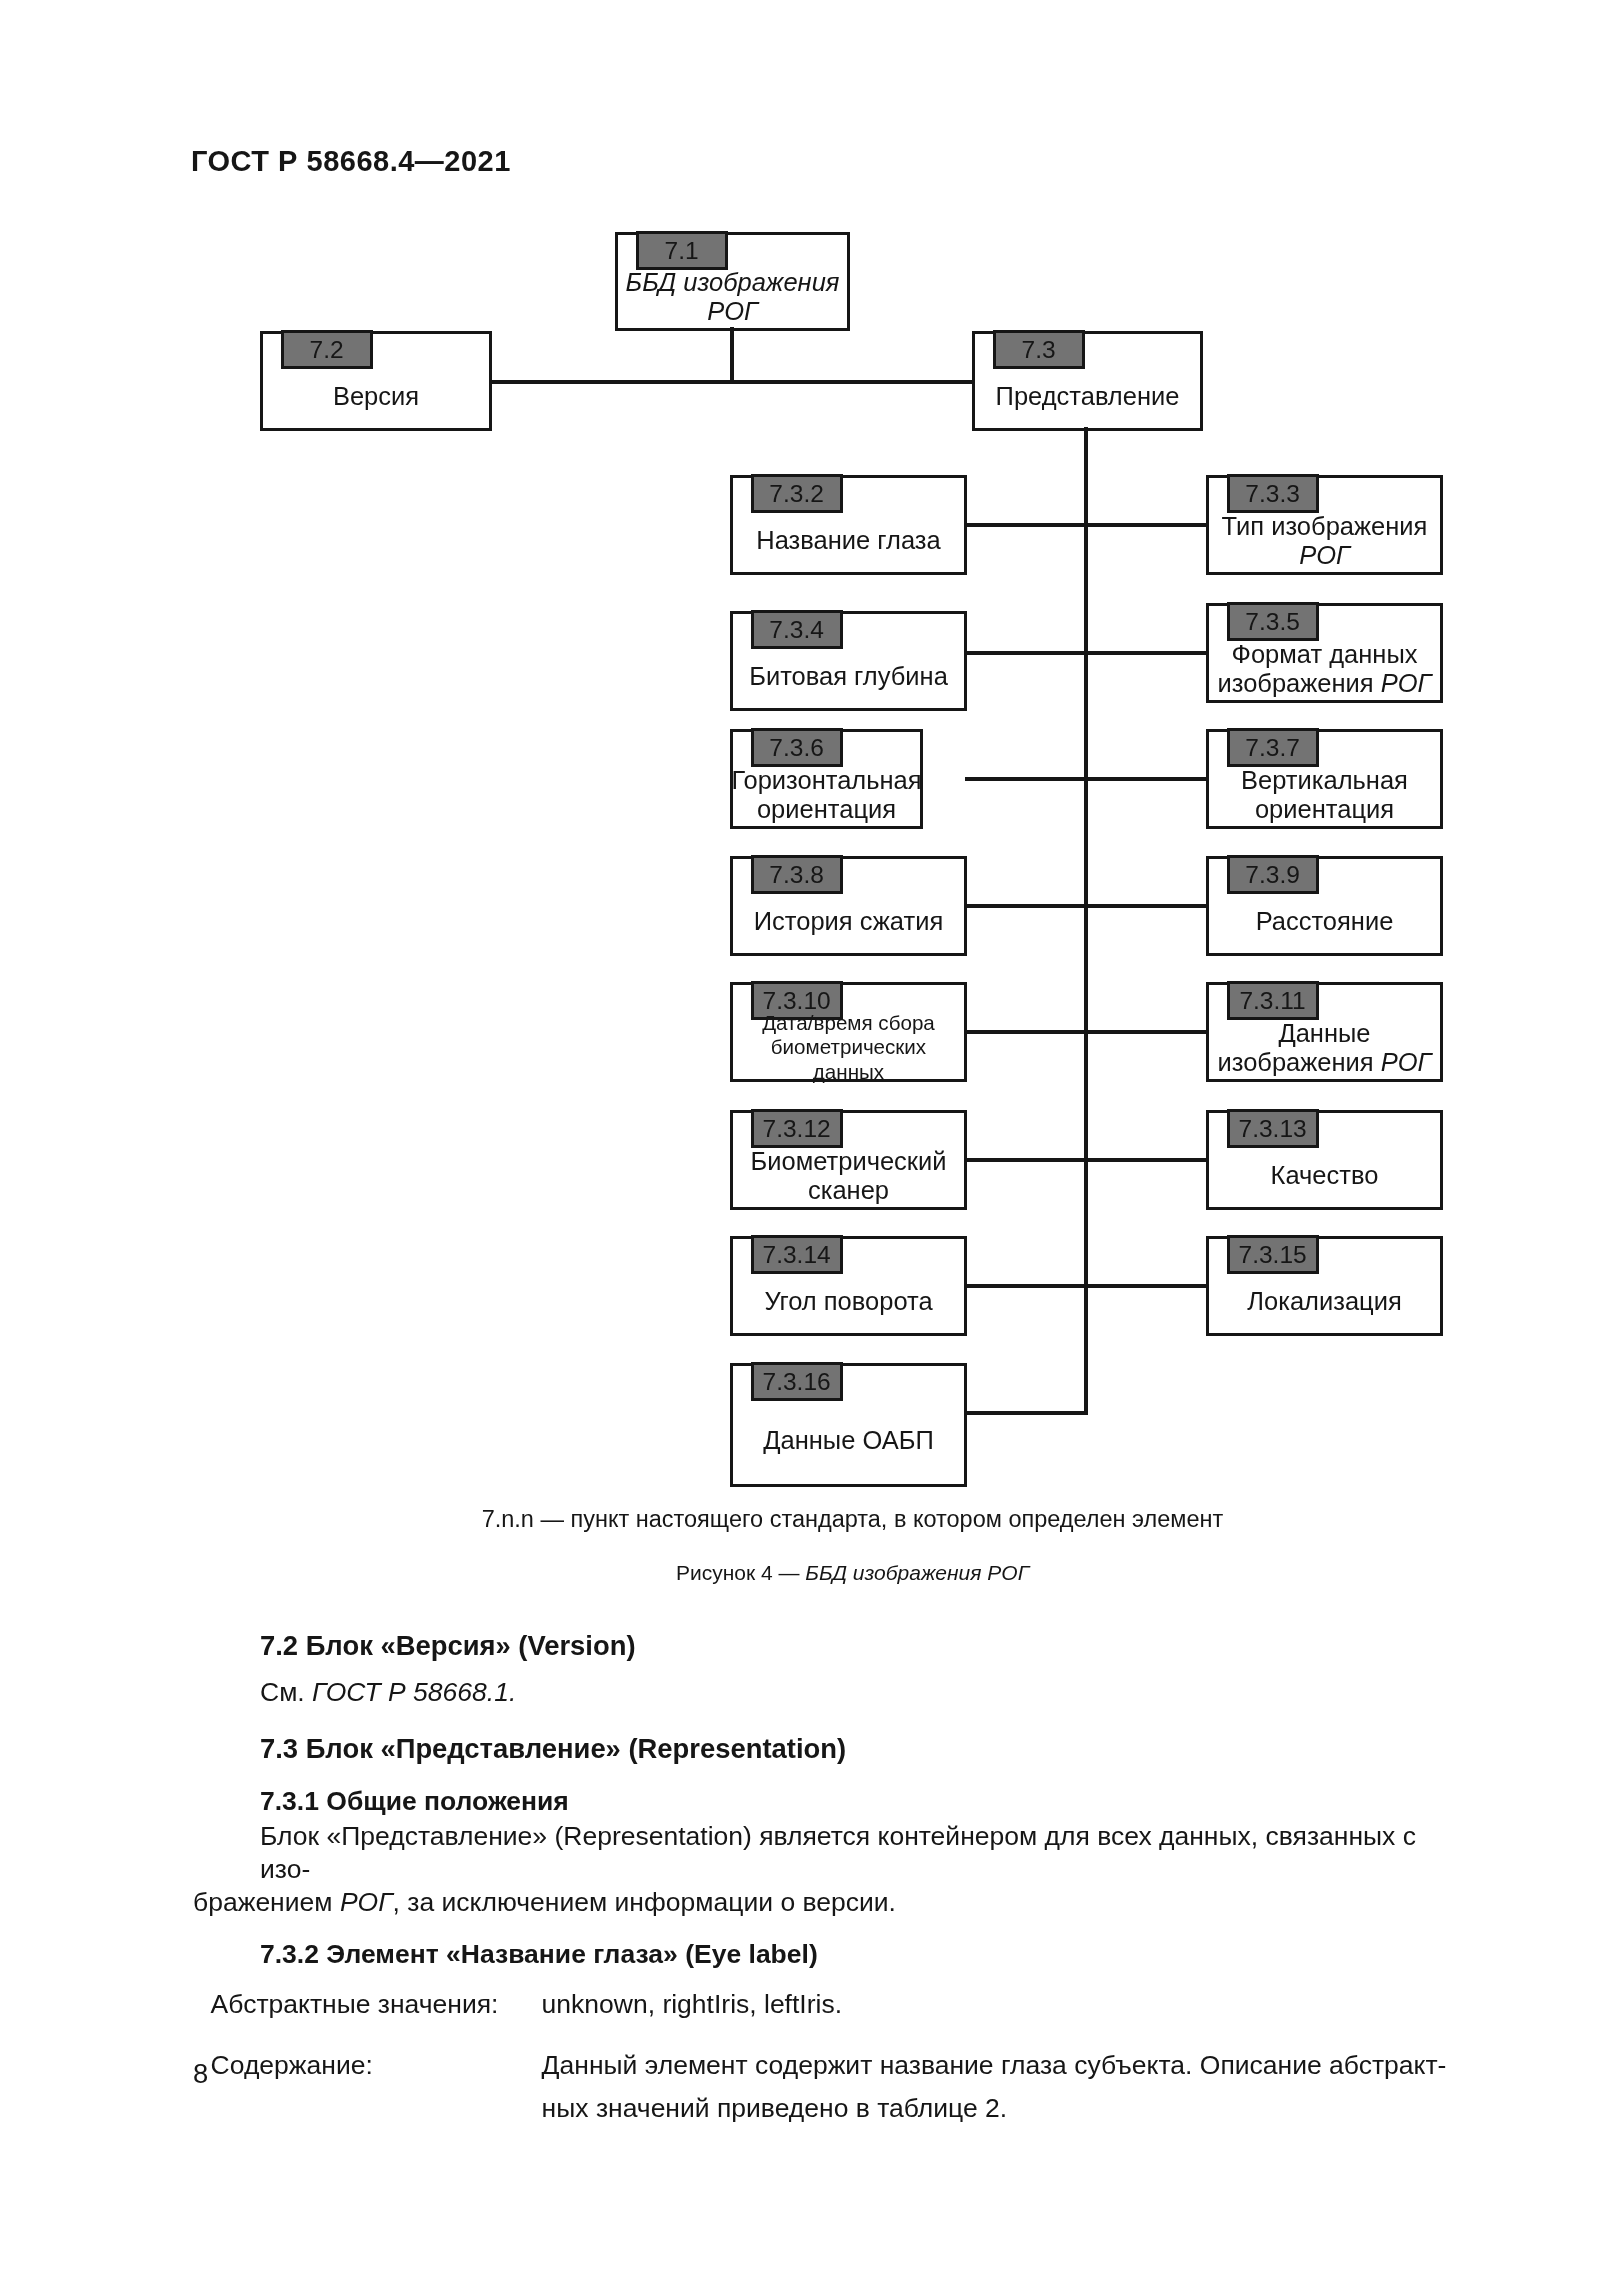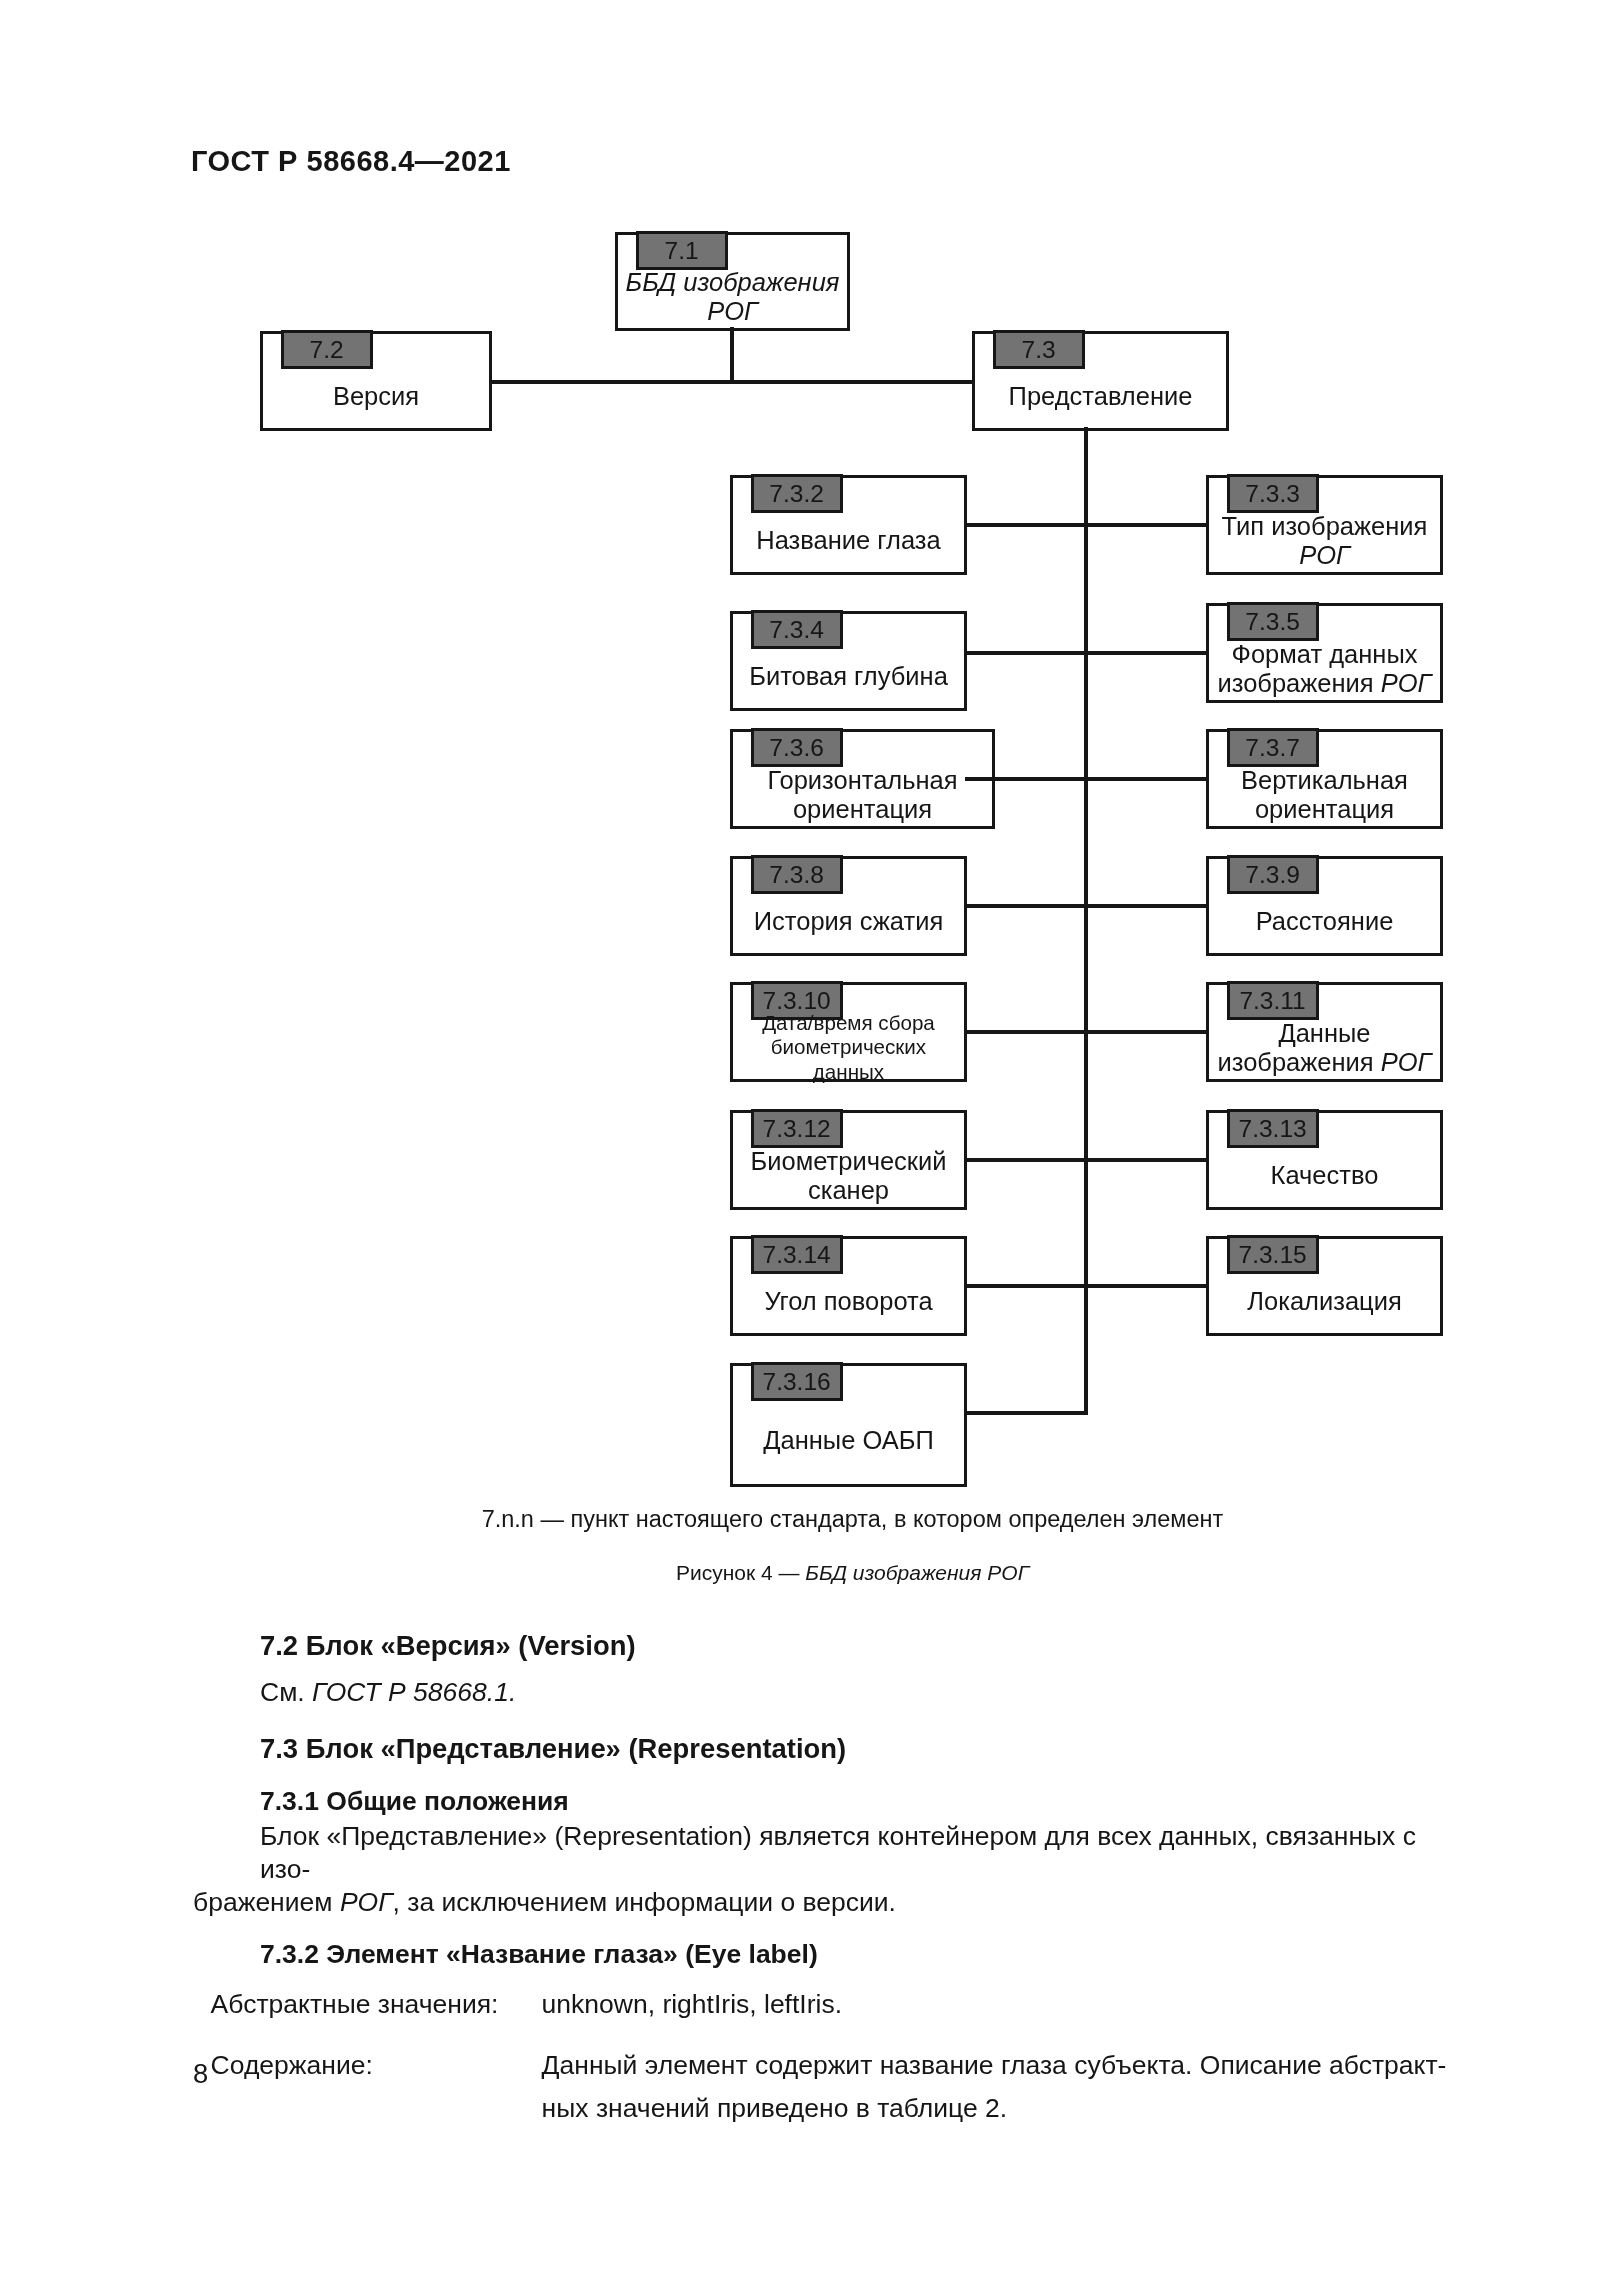--- a/index.html
+++ b/index.html
@@ -44,21 +44,21 @@
           <div><span class="it">ББД изображения</span></div>
           <div><span class="it">РОГ</span></div>
         </div>
       </div>
       <div class="dbox" style="left: 260px; top: 331px; width: 232px; height: 100px;">
         <div class="dnum">7.2</div>
         <div class="dtext">
           <div><span>Версия</span></div>
         </div>
       </div>
-      <div class="dbox" style="left: 972px; top: 331px; width: 257px; height: 100px; text-decoration: underline;">
+      <div class="dbox" style="left: 972px; top: 331px; width: 231px; height: 100px; text-decoration: underline;">
         <div class="dnum">7.3</div>
         <div class="dtext">
           <div><span>Представление</span></div>
         </div>
       </div>
       <div class="vline" style="left: 730px; top: 327px; width: 3.9px; height: 57px;"></div>
       <div class="hline" style="left: 492px; top: 380px; width: 480px; height: 3.9px;"></div>
       <div class="vline" style="left: 1084px; top: 427px; width: 3.9px; height: 988px;"></div>
       <div class="dbox" style="left: 730px; top: 475px; width: 237px; height: 100px;">
         <div class="dnum">7.3.2</div>
@@ -79,21 +79,21 @@
           <div><span>Битовая глубина</span></div>
         </div>
       </div>
       <div class="dbox" style="left: 1206px; top: 603px; width: 237px; height: 100px;">
         <div class="dnum">7.3.5</div>
         <div class="dtext">
           <div><span>Формат данных</span></div>
           <div><span>изображения </span><span class="it">РОГ</span></div>
         </div>
       </div>
-      <div class="dbox" style="left: 730px; top: 729px; width: 265px; height: 100px;">
+      <div class="dbox" style="left: 730px; top: 729px; width: 193px; height: 100px;">
         <div class="dnum">7.3.6</div>
         <div class="dtext">
           <div><span>Горизонтальная</span></div>
           <div><span>ориентация</span></div>
         </div>
       </div>
       <div class="dbox" style="left: 1206px; top: 729px; width: 237px; height: 100px;">
         <div class="dnum">7.3.7</div>
         <div class="dtext">
           <div><span>Вертикальная</span></div>

